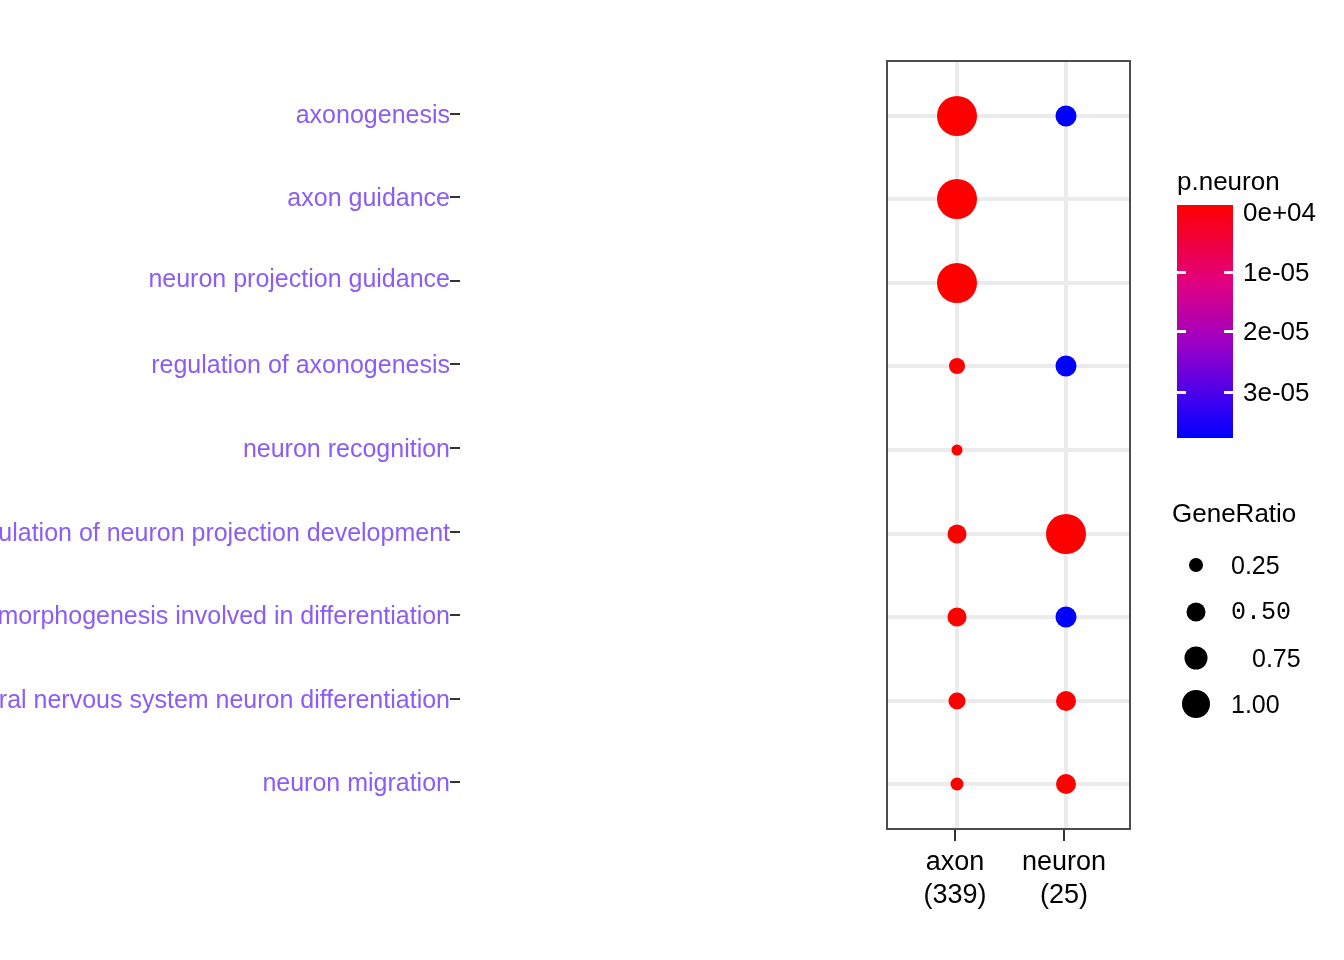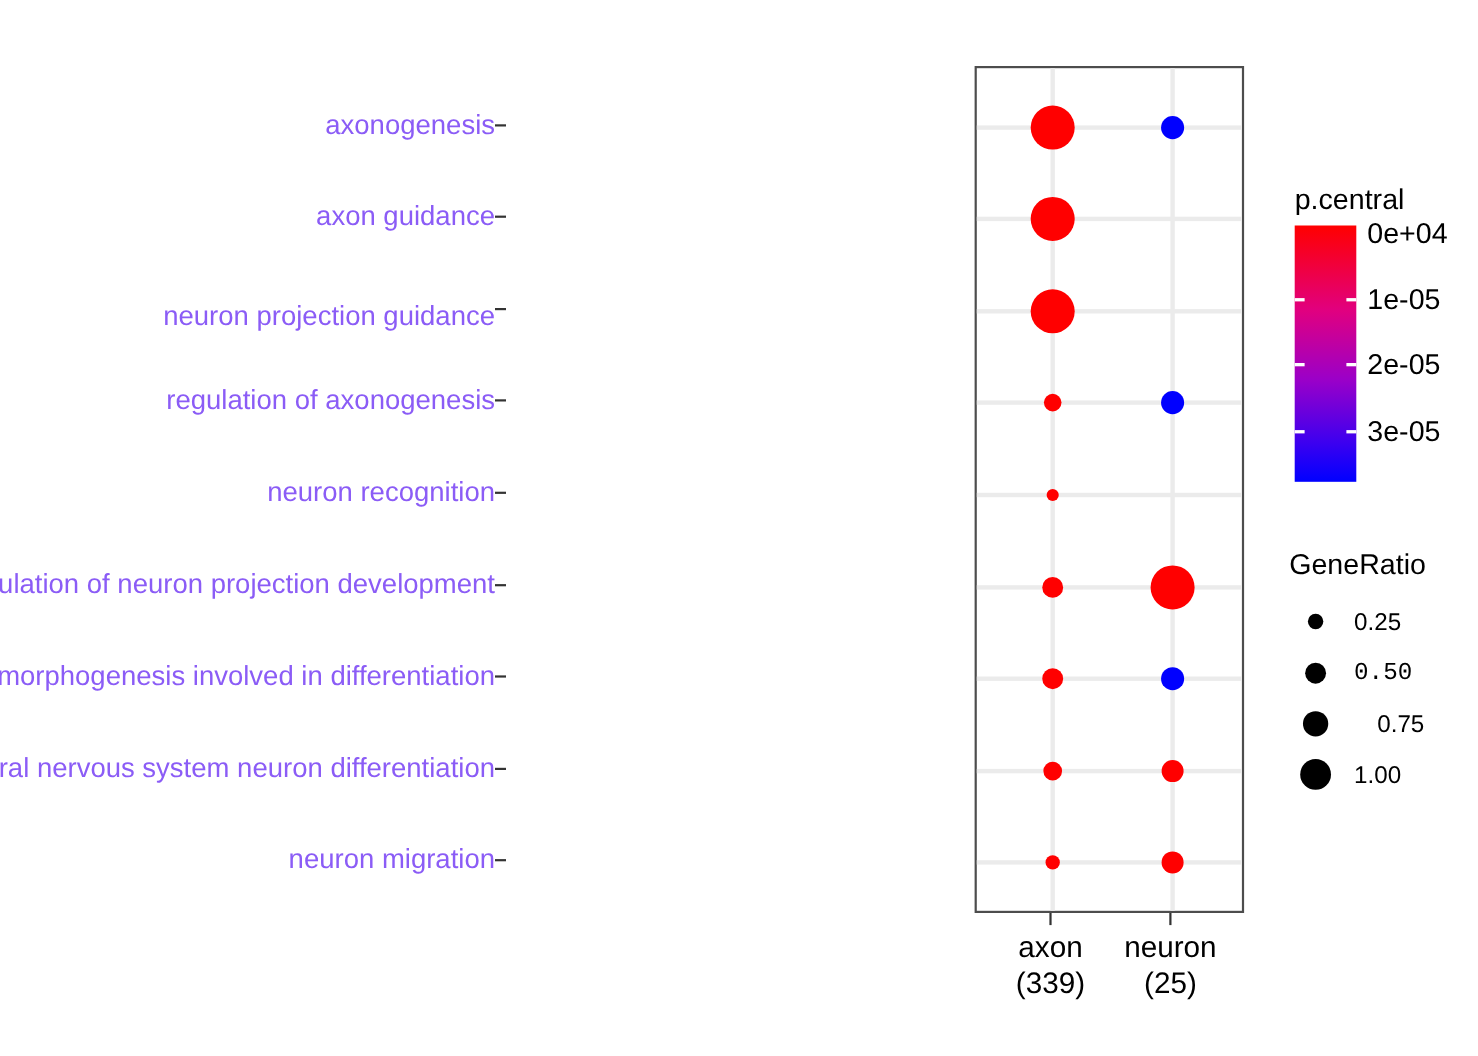--- a/index.html
+++ b/index.html
@@ -144,21 +144,21 @@
     position: absolute;
     left: 1196px;
     border-radius: 50%;
     background: #000000;
     transform: translate(-50%, -50%);
   }
   .size-key-label {
     position: absolute;
     left: 1231px;
     transform: translateY(-50%);
-    font-size: 22px;
+    font-size: 25px;
     line-height: 25px;
     white-space: nowrap;
   }
 </style>
 </head>
 <body>
 
 <div id="root">
 
   <div id="panel">
@@ -193,21 +193,21 @@
         <div class="dot" title="neuron migration / neuron" style="left: 178px; top: 722.3px; width: 20px; height: 20px; background: rgb(255, 0, 0);"></div>
       </div>
   </div>
 
   <div id="y-axis">
       <div class="ytick-mark" style="top: 113.5px;"></div>
       <div class="ytick-label" style="top: 113.5px;">axonogenesis</div>
       <div class="ytick-mark" style="top: 197.1px;"></div>
       <div class="ytick-label" style="top: 197.1px;">axon guidance</div>
       <div class="ytick-mark" style="top: 280.7px;"></div>
-      <div class="ytick-label" style="top: 288px;">neuron projection guidance</div>
+      <div class="ytick-label" style="top: 278px;">neuron projection guidance</div>
       <div class="ytick-mark" style="top: 364.3px;"></div>
       <div class="ytick-label" style="top: 364.3px;">regulation of axonogenesis</div>
       <div class="ytick-mark" style="top: 447.9px;"></div>
       <div class="ytick-label" style="top: 447.9px;">neuron recognition</div>
       <div class="ytick-mark" style="top: 531.5px;"></div>
       <div class="ytick-label" style="top: 531.5px;">regulation of neuron projection development</div>
       <div class="ytick-mark" style="top: 615.1px;"></div>
       <div class="ytick-label" style="top: 615.1px;">regulation of cell morphogenesis involved in differentiation</div>
       <div class="ytick-mark" style="top: 698.7px;"></div>
       <div class="ytick-label" style="top: 698.7px;">central nervous system neuron differentiation</div>
@@ -221,21 +221,21 @@
         <div>(339)</div>
       </div>
       <div class="xtick-mark" style="left: 1064px;"></div>
       <div class="xtick-label" style="left: 1064px;">
         <div>neuron</div>
         <div>(25)</div>
       </div>
     </div>
 
   <div id="legend-colour">
-    <div id="legend-colour-title">p.central</div>
+    <div id="legend-colour-title">p.neuron</div>
     <div id="colourbar">
       <div id="colourbar-gradient"></div>
     <div class="cb-tick left" style="top: 67px;"></div>
         <div class="cb-tick right" style="top: 67px;"></div>
         <div class="cb-tick left" style="top: 126px;"></div>
         <div class="cb-tick right" style="top: 126px;"></div>
         <div class="cb-tick left" style="top: 187px;"></div>
         <div class="cb-tick right" style="top: 187px;"></div>
       </div>
     <div id="colourbar-ticks">

